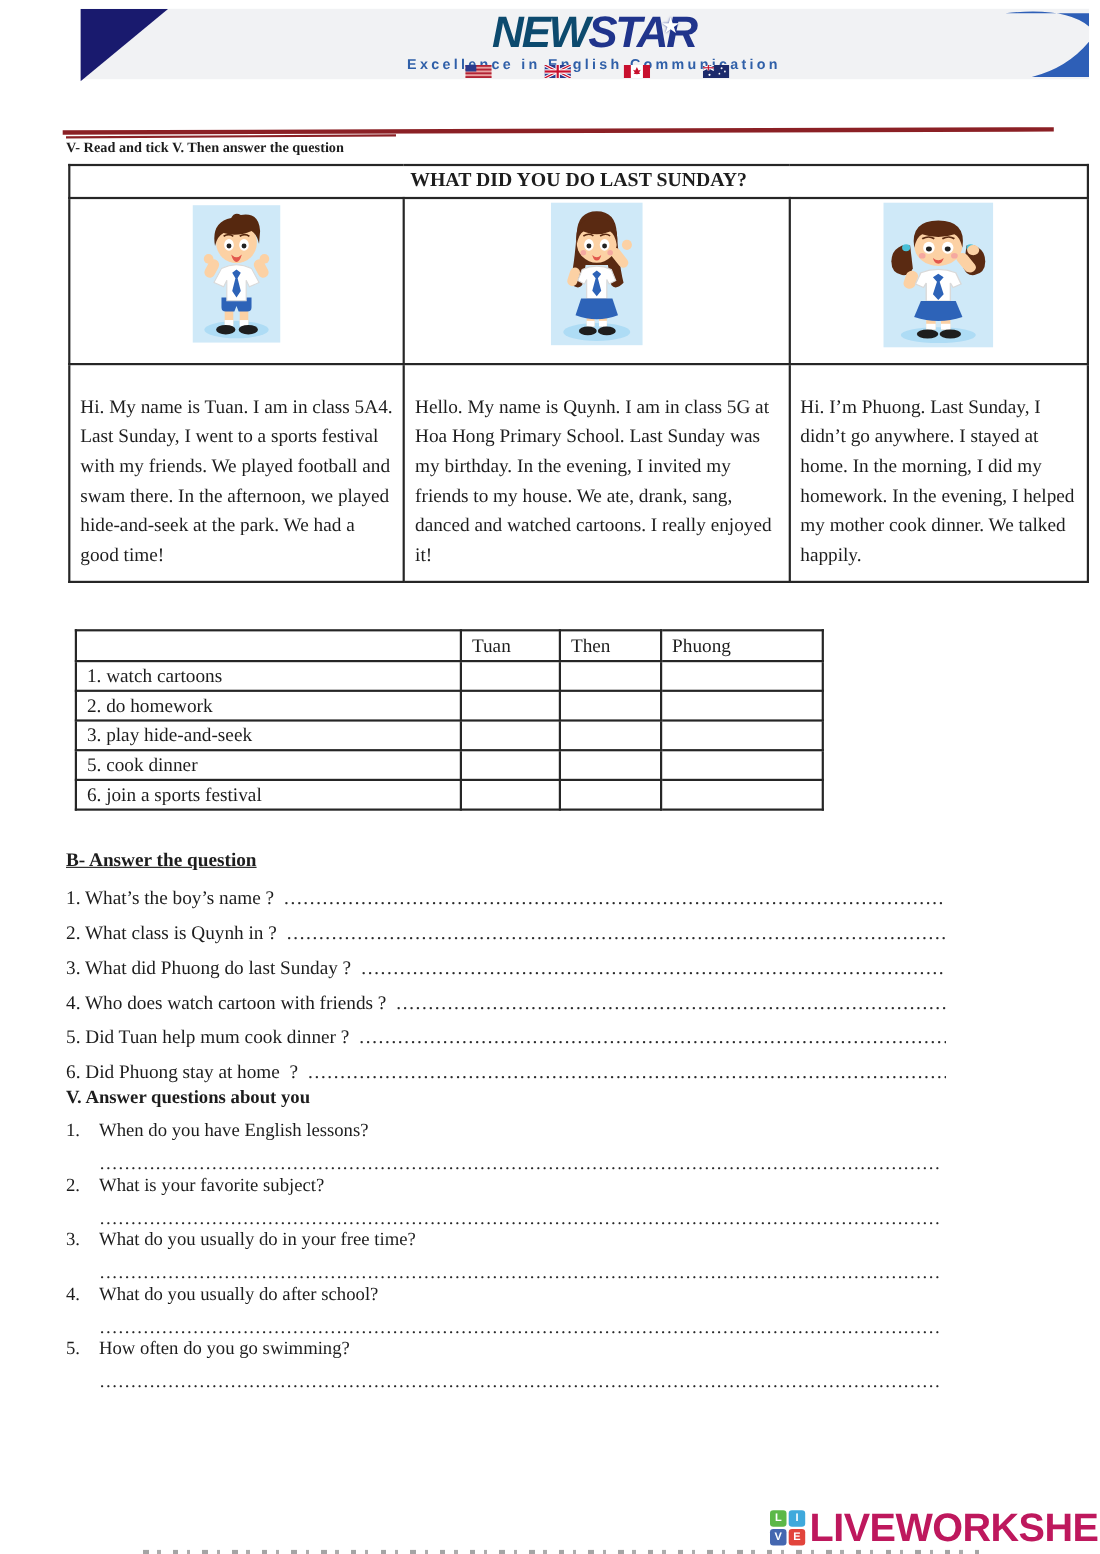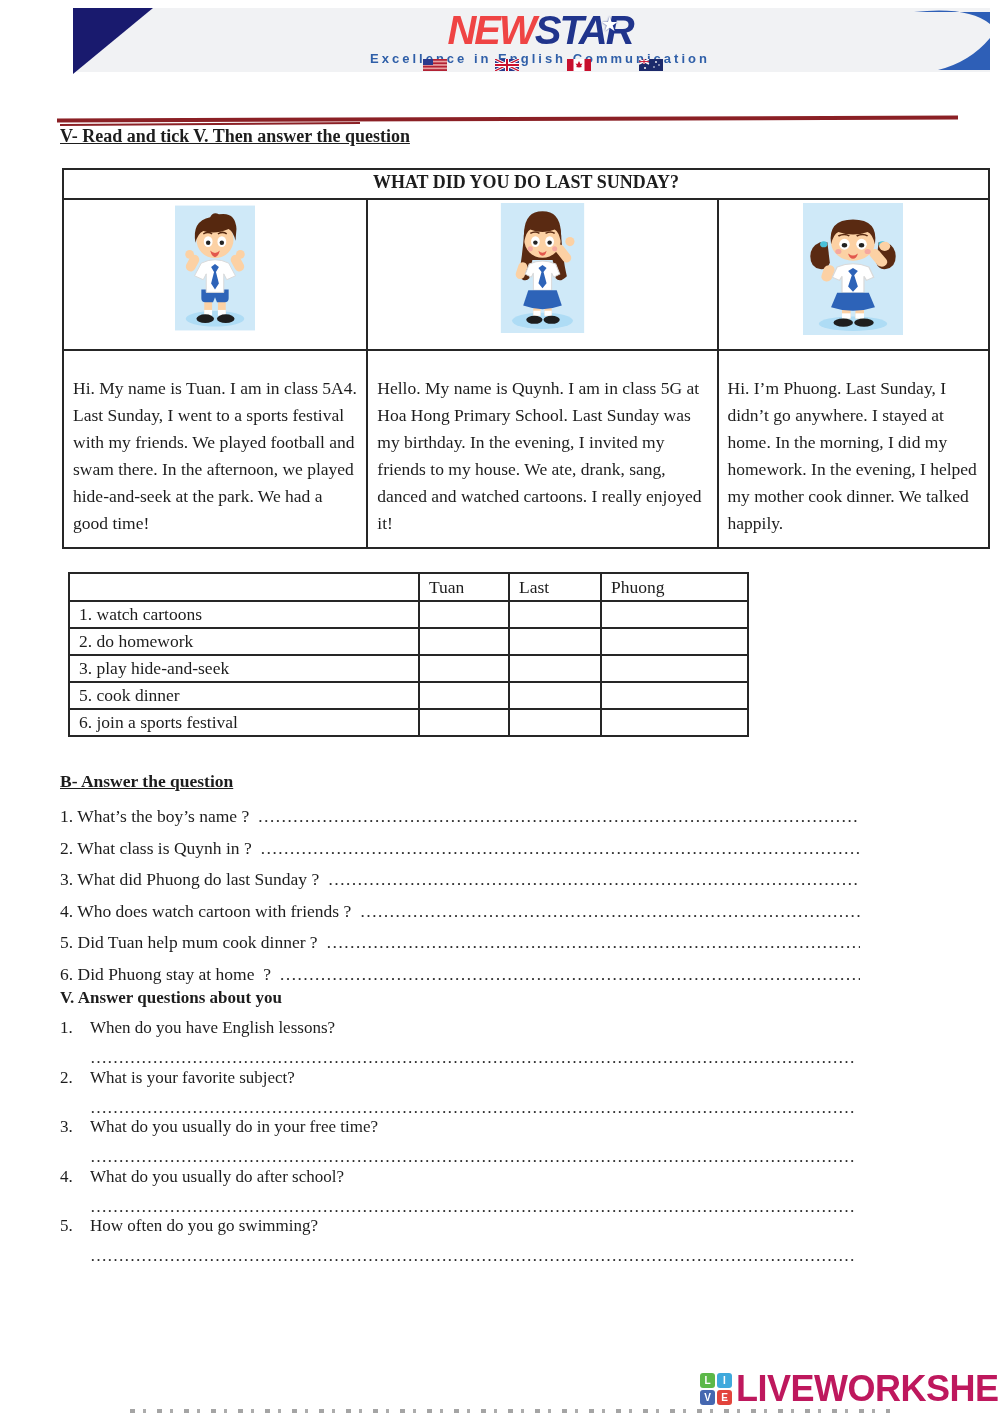--- a/index.html
+++ b/index.html
@@ -6,38 +6,38 @@
   .page{position:relative;width:1000px;height:1413px;background:#ffffff;overflow:hidden;
         font-family:"Liberation Serif","DejaVu Serif",serif;color:#1d1d1d;}
 
   
   .header-band{position:absolute;left:73px;top:8px;width:917px;height:64px;background:#f1f2f4;}
   .navy-triangle{position:absolute;left:73px;top:8px;width:80px;height:66px;background:#191a6e;
                  clip-path:polygon(0 0,100% 0,0 100%);}
   .logo-wrap{position:absolute;left:320px;top:10px;width:440px;text-align:center;
              font-family:"Liberation Sans","DejaVu Sans",sans-serif;}
   .logo-main{font-size:40px;font-weight:800;font-style:italic;letter-spacing:-2px;line-height:40px;white-space:nowrap;}
-  .logo-new{color:#ef4444;}
+  .logo-new{color:#0c4a6e;}
   .logo-star{color:#20348c;position:relative;}
   .logo-star .star-glyph{position:absolute;right:16px;top:-4px;color:#ffffff;font-size:20px;font-style:normal;
                          text-shadow:0 0 2px #20348c;}
   .logo-sub{font-size:13px;font-weight:700;color:#2f5fa8;letter-spacing:3px;margin-top:1px;white-space:nowrap;}
   .flag-row{position:absolute;left:423px;top:59px;width:260px;display:flex;gap:48px;}
   .flag-row svg{display:block;}
   .swoosh{position:absolute;left:908px;top:10px;}
 
   
   .red-rule{position:absolute;left:57px;top:117px;width:901px;height:4px;background:#8b2025;
             transform:rotate(-0.18deg);}
   .red-rule2{position:absolute;left:60px;top:123px;width:300px;height:2px;background:#8b2025;
              transform:rotate(-0.35deg);}
 
   
-  .instructionA{position:absolute;left:60px;top:126px;font-size:18px;font-weight:700;text-decoration:underline;}
-  .main-table{position:absolute;left:62px;top:168px;width:928px;border-collapse:collapse;}
+  .instructionA{position:absolute;left:60px;top:126px;font-size:13px;font-weight:700;}
+  .main-table{position:absolute;left:62px;top:149px;width:928px;border-collapse:collapse;}
   .main-table td{border:2px solid #262626;vertical-align:top;}
   .mt-title{font-size:18px;font-weight:700;text-align:center;padding:2px 0;height:24px;}
   .img-cell{height:142px;padding:3px 0 4px 0;text-align:center;}
   .img-cell svg{display:inline-block;}
   .para-cell{padding:24px 9px 10px 9px;font-size:17.5px;line-height:27px;}
 
   
   .tick-table{position:absolute;left:68px;top:572px;border-collapse:collapse;table-layout:fixed;}
   .tick-table td{border:2px solid #262626;font-size:17.5px;padding:0 0 0 9px;}
   .tick-head td{height:26px;margin-top:24px;}
@@ -249,21 +249,21 @@
     <colgroup>
         <col style="width:350px">
         <col style="width:90px">
         <col style="width:92px">
         <col style="width:147px">
       </colgroup>
     <tbody>
         <tr class="tick-head">
       <td></td>
       <td>Tuan</td>
-      <td>Last</td>
+      <td>Then</td>
       <td>Phuong</td>
     </tr>
     <tr class="tick-row">
       <td>1. watch cartoons</td>
       <td></td>
           <td></td>
           <td></td>
     </tr>
     <tr class="tick-row">
       <td>2. do homework</td>

